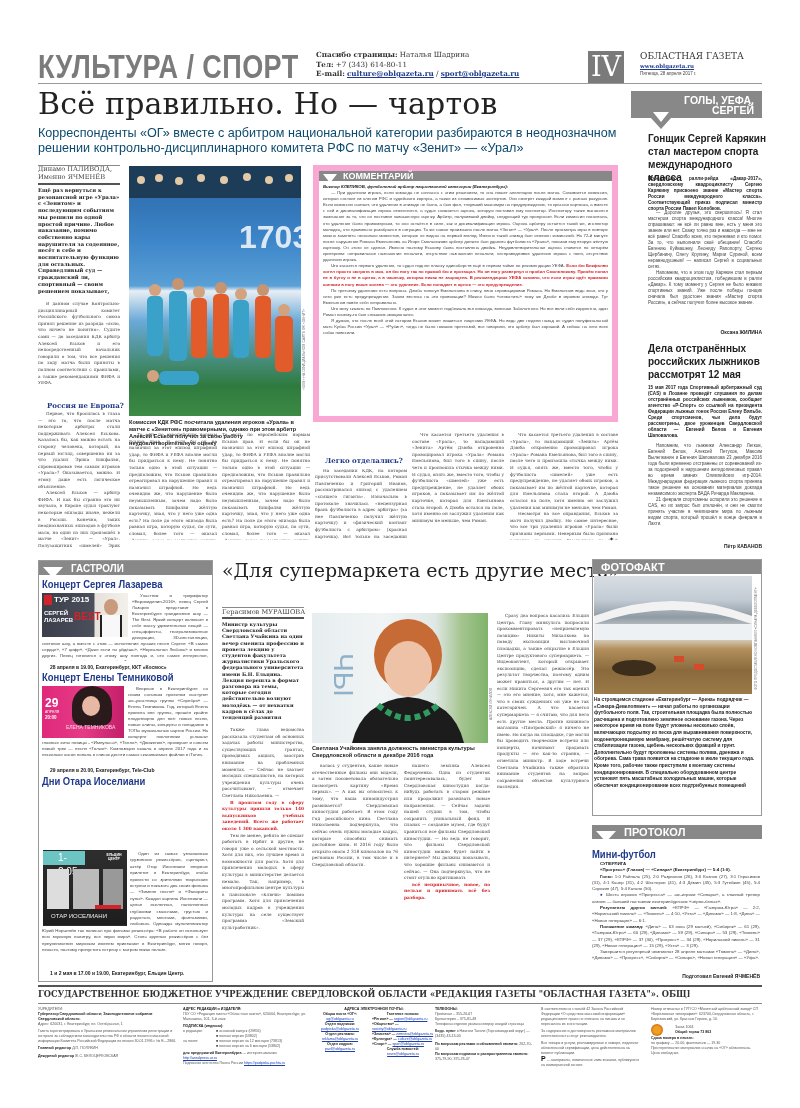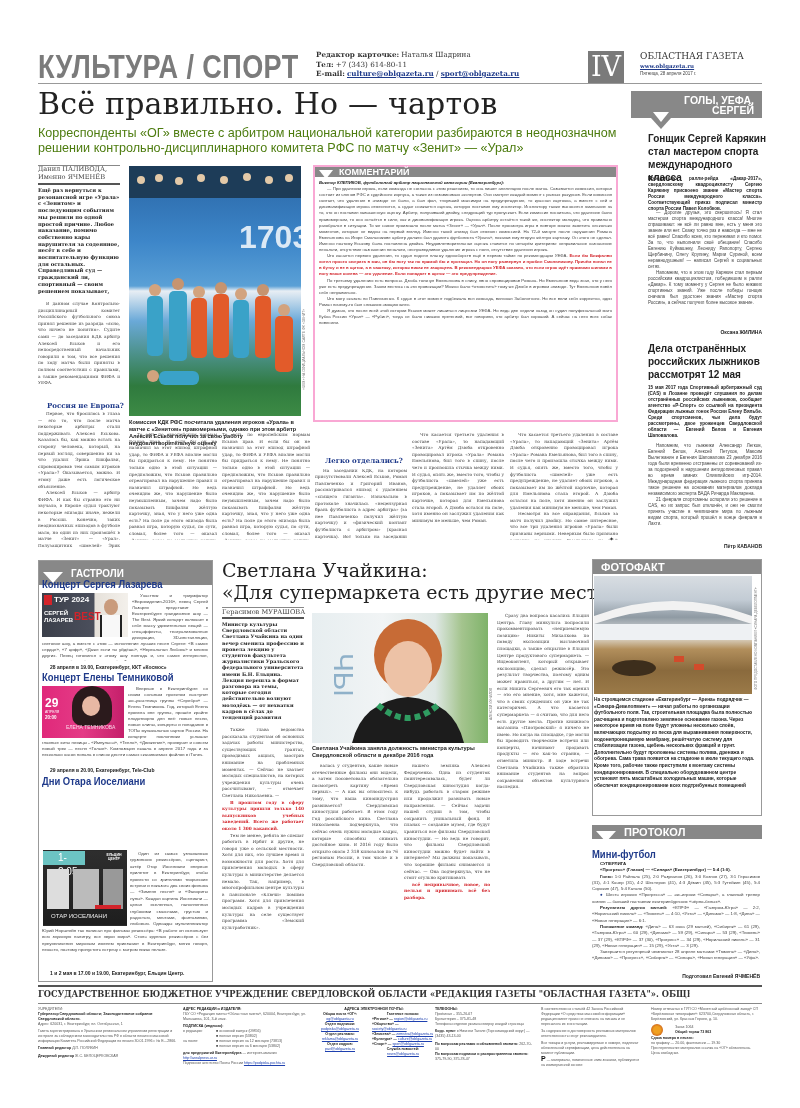--- a/index.html
+++ b/index.html
@@ -23,36 +23,36 @@
 .link{color:#1e40af;text-decoration:underline}
 .sign{font-family:"Liberation Sans",sans-serif;font-weight:bold;font-size:5px;text-align:right;color:#222}
 .foot{font-family:"Liberation Sans",sans-serif;font-size:3.6px;line-height:5px;color:#555}
 .foot b{color:#222}
 </style>
 </head>
 <body>
 
 <div class="abs hdr-section">КУЛЬТУРА / СПОРТ</div>
 <div class="abs sans" style="left:316px;top:50px;font-size:7.2px;line-height:9.5px;color:#333;white-space:nowrap">
-  <div><b class="serif">Редактор карточке:</b> <span class="serif">Наталья Шадрина</span></div>
+  <div><b class="serif">Спасибо страницы:</b> <span class="serif">Наталья Шадрина</span></div>
   <div><b class="serif">Тел:</b> <span class="serif">+7 (343) 614-80-11</span></div>
   <div><b class="serif">E-mail:</b> <a class="serif link" style="font-weight:bold;color:#1e3a8a">culture@oblgazeta.ru</a><span class="serif"> / </span><a class="serif link" style="font-weight:bold;color:#1e3a8a">sport@oblgazeta.ru</a></div>
 </div>
 <div class="abs serif" style="left:588px;top:51px;width:36px;height:32px;background:#7a7a7a;color:#fff;font-size:27px;line-height:32px;text-align:center">IV</div>
 <div class="abs serif" style="left:640px;top:51px;font-size:9px;color:#333;white-space:nowrap">ОБЛАСТНАЯ ГАЗЕТА</div>
 <a class="abs serif link" style="left:640px;top:63px;font-size:5.5px;font-weight:bold;color:#1e3a8a">www.oblgazeta.ru</a>
 <div class="abs sans" style="left:640px;top:71px;font-size:4.5px;color:#444">Пятница, 28 апреля 2017 г.</div>
 <div class="abs rule" style="left:38px;top:83px;width:724px;border-top:1px solid #999"></div>
 
 <h1 class="abs serif" style="left:38px;top:86px;font-size:30px;font-weight:normal;color:#222;white-space:nowrap;letter-spacing:.2px">Всё правильно. Но — чартов</h1>
-<div class="abs sans" style="left:38px;top:126px;width:580px;font-size:12.6px;line-height:15px;color:#4d7c0f">Корреспонденты «ОГ» вместе с арбитром национальной категории разбираются в неоднозначном решении контрольно-дисциплинарного комитета РФС по матчу «Зенит» — «Урал»</div>
+<div class="abs sans" style="left:38px;top:126px;width:580px;font-size:12.6px;line-height:15px;color:#0c4a6e">Корреспонденты «ОГ» вместе с арбитром национальной категории разбираются в неоднозначном решении контрольно-дисциплинарного комитета РФС по матчу «Зенит» — «Урал»</div>
 
 <div class="abs rule" style="left:38px;top:165px;width:82px"></div>
 <div class="abs serif" style="left:38px;top:166px;font-size:6.6px;line-height:7.6px;color:#444">
-  <div>Данил ПАЛИВОДА,</div>
+  <div>Динамо ПАЛИВОДА,</div>
   <div>Именно ЯЧМЕНЁВ</div>
 </div>
 <div class="abs rule thick" style="left:38px;top:183px;width:82px"></div>
 <div class="abs serif" style="left:38px;top:187px;width:82px;height:108px;font-size:5.2px;line-height:6.7px;font-weight:bold;color:#222;overflow:hidden">Ещё раз вернуться к резонансной игре «Урала» с «Зенитом» и последующим событиям мы решили по одной простой причине. Любое наказание, помимо собственно кары нарушителя за содеянное, несёт в себе и воспитательную функцию для остальных. Справедливый суд — гражданский ли, спортивный — своим решением показывает, как должно поступать в аналогичных случаях, чтобы не повторять чужих ошибок.</div>
 <div class="abs txt serif" style="left:38px;top:301px;width:82px;height:96px">
     <p>В данном случае Контрольно-дисциплинарный комитет Российского футбольного союза принял решение из разряда «ясно, что ничего не понятно». Судите сами — до заседания КДК арбитр Алексей Еськов и его непосредственный начальник говорили о том, что все решения по ходу матча были приняты в полном соответствии с правилами, а также рекомендациями ФИФА и УЕФА.</p>
   </div>
 <div class="abs serif" style="left:47px;top:401px;font-size:7px;font-weight:bold;color:#1f3a8a">Россия не Европа?</div>
 <div class="abs txt serif" style="left:38px;top:411px;width:82px;height:138px">
     <p>Первое, что бросилось в глаза — это то, что после матча некоторые арбитры стали поддерживать Алексея Еськова. Казалось бы, как можно встать на сторону человека, который, на первый взгляд, совершенно ни за что удалил Эрика Бикфалви, спровоцировав тем самым игроков «Урала»? Оказывается, можно. И этому даже есть логическое объяснение.</p>
@@ -89,21 +89,21 @@
       <rect x="146" y="150" width="18" height="56" rx="5" fill="#e25b2a"></rect>
         <circle cx="155" cy="144" r="6" fill="#d2a37e"></circle>
       <rect x="30" y="205" width="40" height="14" rx="6" fill="#3aa2c8"></rect>
         <circle cx="24" cy="210" r="6" fill="#d2a37e"></circle>
     </g>
   </svg>
 </div>
 <div class="abs sans" style="left:302px;top:180px;width:6px;height:210px;font-size:3.5px;color:#777;writing-mode:vertical-rl;transform:rotate(180deg)">«ЧЕМ» НА ОФИЦИАЛЬНОМ САЙТЕ ФК «ЗЕНИТ»</div>
 <div class="abs caption" style="left:129px;top:419px;width:180px">Комиссия КДК РФС посчитала удаления игроков «Урала» в матче с «Зенитом» правомерными, однако при этом арбитр Алексей Еськов получил за свою работу неудовлетворительную оценку</div>
 
-<div class="abs" style="left:313px;top:165px;width:305px;height:257px;border:2px solid #f9a8d4">
+<div class="abs" style="left:313px;top:165px;width:305px;height:257px;border:6px solid #f9a8d4">
   <div class="box-title" style="height:10px;font-size:9px;padding-left:4px">
     <span class="tri" style="border-left-width:7px;border-right-width:7px;border-top-width:9px;margin-top:5px"></span>
     <span style="margin-left:6px">КОММЕНТАРИЙ</span>
   </div>
   <div class="sans" style="padding:3px 4px;font-size:4.3px;line-height:6.1px;color:#444;text-align:justify">
     <div class="bold" style="font-style:italic">Виктор КЛЕПИКОВ, футбольный арбитр национальной категории (Екатеринбург):</div>
     <p style="text-indent:8px">— При удалении игрока, если команда не согласна с этим решением, то она пишет апелляцию после матча. Созывается комиссия, которая состоит из членов РФС и судейского корпуса, а также из независимых экспертов. Они смотрят каждый момент с разных ракурсов. Если комиссия считает, что удаления в эпизоде не было, а был фол, тянувший максимум на предупреждение, то красная карточка, а вместе с ней и дисквалификация игрока отменяются, а судье снижается оценка, которую поставил ему инспектор. Инспектору также выносится замечание за то, что он поставил завышенную оценку. Арбитр, получивший двойку, следующий тур пропускает. Если комиссия посчитала, что удаление было правомерным, то оно остаётся в силе, как и дисквалификация игрока. Оценка арбитру остаётся такой же, инспектор молодец, что правильно разобрался в ситуации. То же самое произошло после матча «Зенит» — «Урал». После просмотра игры в повторе можно заметить несколько моментов, которые не видны на первый взгляд. Именно такой эпизод был отмечен комиссией. На 72-й минуте после нарушения Романа Емельянова на Игоре Смольникове арбитр должен был удалить футболиста «Урала», показав ему вторую жёлтую карточку. Он этого не сделал. Именно поэтому Еськову была поставлена двойка. Неудовлетворительная оценка ставится по четырём критериям: неправильное назначение пенальти, отсутствие назначения пенальти, несправедливое удаление игрока с поля, отсутствие удаления игрока.</p>
     <p style="text-indent:8px"><span>Что касается первого удаления, то судья поднял планку единоборств ещё в первом тайме по рекомендации УЕФА.</span> <span class="red">Если бы Бикфалви хотел просто сыграть в мяч, он бы ногу так по прямой бы и протащил. Но он ногу развернул и пробил Смольникову. Причём попал не в бутсу и не в щиток, а в чашечку, которая никак не защищена. В рекомендациях УЕФА сказано, что если игрок идёт прямыми шипами в ногу выше колена — это удаление. Если попадает в щиток — это предупреждение.</span></p>
     <p style="text-indent:8px">По третьему удалению есть вопросы. Дзюба толкнул Емельянова в спину, явно спровоцировав Романа. Но Емельянов ведь знал, что у него уже есть предупреждение. Зачем вестись на эти провокации? Можно было «отомстить» тому же Дзюбе в игровом эпизоде. Тут Емельянов повёл себя неправильно.</p>
     <p style="text-indent:8px">Что могу сказать по Павлюченко. К судье в этот момент подбежала вся команда, включая Заболотного. Но все вели себя корректно, один Роман почему-то был слишком эмоционален.</p>
@@ -149,30 +149,30 @@
 
 <div class="abs sans" style="left:648px;top:342px;width:120px;font-size:10px;line-height:13px;font-weight:bold;color:#222">Дела отстранённых российских лыжников рассмотрят 12 мая</div>
 <div class="abs sans" style="left:648px;top:385px;width:114px;font-size:4.6px;line-height:6px;font-weight:bold;color:#222;text-align:justify">15 мая 2017 года Спортивный арбитражный суд (CAS) в Лозанне проведёт слушания по делам отстранённых российских лыжников, сообщает агентство «Р-Спорт» со ссылкой на президента Федерации лыжных гонок России Елену Вяльбе. Среди спортсменов, чьи дела будут рассмотрены, двое уроженцев Свердловской области — Евгений Белов и Евгения Шаповалова.</div>
 <div class="abs sans txt" style="left:648px;top:443px;width:114px;height:100px;font-size:4.5px;line-height:6px">
     <p>Напомним, что лыжники Александр Легков, Евгений Белов, Алексей Петухов, Максим Вылегжанин и Евгения Шаповалова 23 декабря 2016 года были временно отстранены от соревнований из-за подозрений в нарушении антидопинговых правил во время зимних Олимпийских игр-2014. Международная федерация лыжного спорта приняла такое решение на основании материалов доклада независимого эксперта ВАДА Ричарда Макларена.</p>
     <p>21 февраля спортсмены оспорили это решение в CAS, но их запрос был отклонён, и они не смогли принять участие в чемпионате мира по лыжным видам спорта, который прошёл в конце февраля в Лахти.</p>
   </div>
 <div class="abs sign" style="left:648px;top:543px;width:114px">Пётр КАБАНОВ</div>
 
 <div class="abs" style="left:38px;top:560px;width:175px;height:422px;border:1px solid #999">
-  <div class="box-title" style="height:24px;font-size:11px;padding-left:4px">
+  <div class="box-title" style="height:14px;font-size:11px;padding-left:4px">
     <span class="tri" style="margin-top:8px"></span>
     <span style="margin-left:8px;transform:scaleX(.9);transform-origin:left">ГАСТРОЛИ</span>
   </div>
 </div>
 
 <div class="abs blue-h" style="left:42px;top:578px">Концерт Сергея Лазарева</div>
 <div class="abs photo" style="left:42px;top:593px;width:86px;height:44px;background:linear-gradient(90deg,#3b3f4a 0%,#4b4f5c 60%,#e6e1da 62%,#f3f0eb 100%)">
   <div class="sans" style="position:absolute;left:2px;top:2px;width:8px;height:10px;background:#d2232a"></div>
-  <div class="sans" style="position:absolute;left:12px;top:2px;color:#fff;font-weight:bold;font-size:8px">ТУР 2024</div>
+  <div class="sans" style="position:absolute;left:12px;top:2px;color:#fff;font-weight:bold;font-size:8px">ТУР 2015</div>
   <div class="sans" style="position:absolute;left:2px;top:17px;width:28px;color:#fff;font-weight:bold;font-size:6px;line-height:7px">СЕРГЕЙ ЛАЗАРЕВ</div>
   <div class="sans" style="position:absolute;left:32px;top:18px;color:#d2232a;font-weight:bold;font-size:10px">BEST</div>
   <div style="position:absolute;left:62px;top:6px;width:14px;height:16px;border-radius:50%;background:#c99b7c"></div>
   <div style="position:absolute;left:58px;top:22px;width:22px;height:22px;background:#f8f8f8;border-left:2px solid #222;border-right:2px solid #222"></div>
 </div>
 <div class="abs txt sans" style="left:42px;top:593px;width:166px;height:68px;font-size:4.4px;line-height:6px">
   <div style="float:left;width:90px;height:45px"></div>
   <p>Участник и триумфатор «Евровидения-2016», певец Сергей Лазарев представит в Екатеринбурге грандиозное шоу — The Best. Яркий концерт включает в себя массу удивительных вещей — спецэффекты, театрализованные декорации, 3D-инсталляции, световое шоу, а вместе с этим — исполнение лучших песен Сергея: «В самое сердце», «7 цифр», «Даже если ты уйдёшь», «Нереальная Любовь» и многих других. Певец готовился к этому шоу полгода и, что самое интересное, выступил в нём ещё и как режиссёр. Так что такое шоу точно стоит увидеть вживую. Кстати, украшением концерта станет песня «You are the only one», с которой Лазарев стал победителем зрительского голосования на «Евровидении».</p>
 </div>
 <div class="abs sans" style="left:50px;top:664px;font-size:5px;font-weight:bold;color:#222">28 апреля в 19.00, Екатеринбург, ККТ «Космос»</div>
@@ -206,21 +206,20 @@
   <div style="position:absolute;left:52px;top:54px;width:26px;height:4px;background:#d2232a"></div>
   <div class="sans" style="position:absolute;left:8px;top:62px;color:#eee;font-size:6px">ОТАР ИОСЕЛИАНИ</div>
 </div>
 <div class="abs txt sans" style="left:42px;top:851px;width:166px;height:114px;font-size:4.4px;line-height:6.4px;top:851px">
   <div style="float:left;width:88px;height:76px"></div>
   <p>Один из самых узнаваемых грузинских режиссёров, сценарист, актёр Отар Иоселиани впервые прилетит в Екатеринбург, чтобы провести со зрителями творческие встречи и показать два своих фильма — «Зимняя песня» и «Фавориты луны». Каждая картина Иоселиани — целая вселенная, наполненная глубокими смыслами, грустью и радостью, мечтами, фантазиями, любовью. Однажды мультипликатор Юрий Норштейн так написал про фильмы режиссёра: «В работе он использует всю звуковую палитру, все звуки мира». Столь крупных режиссёров с без преувеличения мировым именем приезжают в Екатеринбург, мягко говоря, нечасто, поэтому пропустить встречу с мэтром никак нельзя.</p>
 </div>
 <div class="abs sans" style="left:50px;top:970px;font-size:5px;font-weight:bold;color:#222">1 и 2 мая в 17.00 и 19.00, Екатеринбург, Ельцин Центр.</div>
 
 <div class="abs serif" style="left:222px;top:559px;width:380px;font-size:19px;line-height:22px;color:#222;white-space:nowrap">
-  <div>Светлана Учайкина:</div>
   <div>«Для супермаркета есть другие места»</div>
 </div>
 <div class="abs rule" style="left:222px;top:607px;width:82px"></div>
 <div class="abs serif" style="left:222px;top:608px;font-size:6.6px;color:#444">Герасимов МУРАШОВА</div>
 <div class="abs rule thick" style="left:222px;top:617px;width:82px"></div>
 <div class="abs serif" style="left:222px;top:621px;width:82px;height:100px;font-size:4.9px;line-height:6.2px;font-weight:bold;color:#222;overflow:hidden">Министр культуры Свердловской области Светлана Учайкина на один вечер сменила профессию и провела лекцию у студентов факультета журналистики Уральского федерального университета имени Б.Н. Ельцина. Лекция перешла в формат разговора на темы, которые сегодня действительно волнуют молодёжь — от нехватки кадров в сёлах до тенденций развития российского кинематографа.</div>
 <div class="abs txt serif" style="left:222px;top:727px;width:82px;height:250px">
     <p>Также глава ведомства рассказала студентам об основных задачах работы министерства, существующих грантах, проводимых акциях, заострив внимание на проблемных моментах. — Сейчас не хватает молодых специалистов, на которых учреждения культуры очень рассчитывают, — отмечает Светлана Николаевна. —</p>
     <p class="red">В прошлом году в сферу культуры пришли только 140 выпускников учебных заведений. Всего же работает около 1 300 вакансий.</p>
     <p>Тем не менее, ребята не спешат работать в Ирбит и другие, не говоря уже о сельской местности. Хотя для них, это лучшее время и возможности для роста. Хотя для привлечения молодых в сферу культуры в министерстве делается немало. Так, например, в многопрофильном центре культуры в пансионате «Ключи» помимо программ. Хотя для привлечения молодых кадров в учреждения культуры на селе существует программа «Земский культработник».</p>

